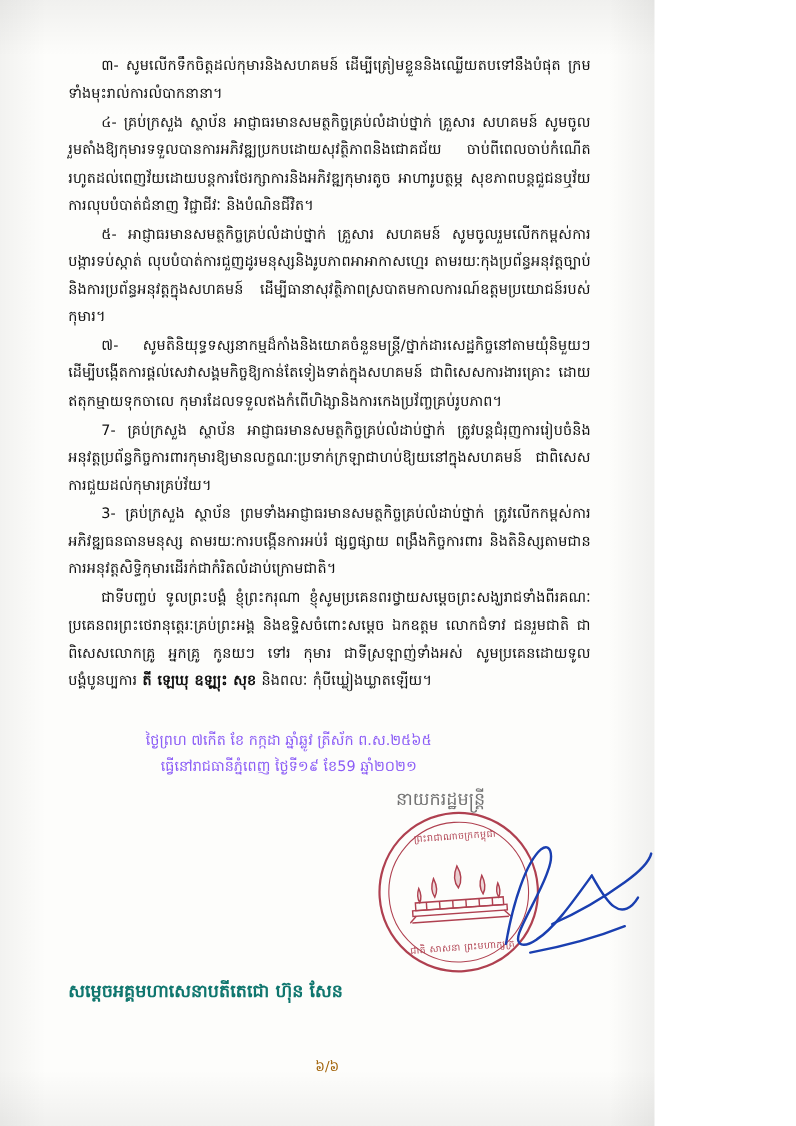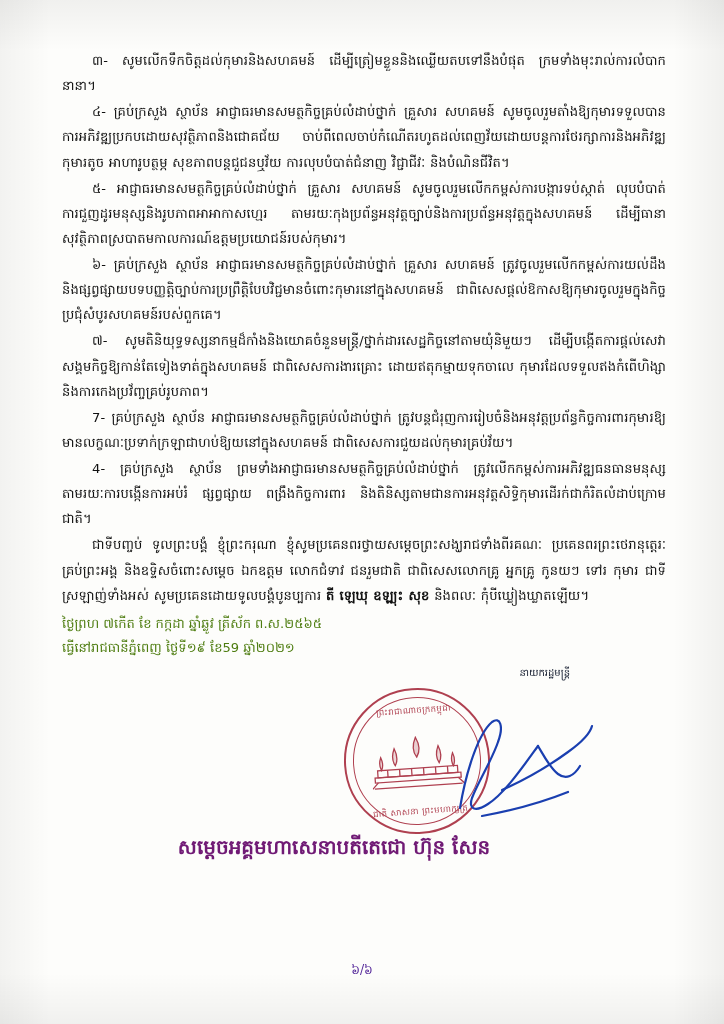--- a/index.html
+++ b/index.html
@@ -8,21 +8,21 @@
     background: #ffffff;
   }
   body {
     width: 724px;
     height: 1024px;
     font-family: "DejaVu Sans", "Liberation Sans", sans-serif;
     overflow: hidden;
   }
   .page {
     position: relative;
-    width: 724px;
+    width: 595px;
     height: 1024px;
     background: #fdfdfb;
     box-sizing: border-box;
     padding: 48px 58px 20px 62px;
   }
   
   .page::before {
     content: "";
     position: absolute;
     inset: 0;
@@ -46,38 +46,38 @@
   }
   .para.closing {
     text-indent: 30px;
   }
   .para .bold {
     font-weight: bold;
     margin-top: 20px;
   }
   .date-block {
     position: relative;
-    margin-top: 4px;
-    text-align: left;
+    margin-top: 30px;
+    text-align: center;
     padding-right: 74px;
     font-size: 13.1px;
     line-height: 1.85;
-    color: #4d7c0f;
+    color: #8b5cf6;
   }
   .sign-area {
     position: relative;
     margin-top: 6px;
     height: 210px;
   }
   .sign-title {
     position: absolute;
     top: 0;
     right: 96px;
-    font-size: 10px;
-    color: #0f172a;
+    font-size: 16px;
+    color: #737373;
   }
   .stamp {
     position: absolute;
     top: 22px;
     left: 282px;
     width: 142px;
     height: 142px;
     border: 2.4px solid #a52739;
     border-radius: 50%;
     color: #a52739;
@@ -110,49 +110,48 @@
   .signature-ink {
     position: absolute;
     top: 46px;
     left: 380px;
   }
   .signer-name {
     position: absolute;
     bottom: 12px;
     left: 0;
     right: 60px;
-    text-align: center;
-    font-size: 20px;
+    text-align: left;
+    font-size: 16px;
     font-weight: bold;
-    color: #701a75;
+    color: #0f766e;
   }
   .page-number {
     position: absolute;
     bottom: 44px;
     left: 0;
     right: 0;
     text-align: center;
     font-size: 12.4px;
-    color: #4c1d95;
+    color: #a16207;
     font-family: "DejaVu Serif", serif;
   }
 </style>
 </head>
 <body>
 
 <div class="page">
 
   <div class="body-text">
     <p class="para">៣- សូមលើកទឹកចិត្តដល់កុមារនិងសហគមន៍ ដើម្បីត្រៀមខ្លួននិងឈ្លើយតបទៅនឹងបំផុត ក្រមទាំងមុះរាល់ការលំបាកនានា។</p>
     <p class="para">៤- គ្រប់ក្រសួង ស្ថាប័ន អាជ្ញាធរមានសមត្ថកិច្ចគ្រប់លំដាប់ថ្នាក់ គ្រួសារ សហគមន៍ សូមចូលរួមតាំងឱ្យកុមារទទួលបានការអភិវឌ្ឍប្រកបដោយសុវត្ថិភាពនិងជោគជ័យ ចាប់ពីពេលចាប់កំណើតរហូតដល់ពេញវ័យដោយបន្តការថែរក្សាការនិងអភិវឌ្ឍកុមារតូច អាហារូបត្ថម្ភ សុខភាពបន្តជួជនឬវ័យ ការលុបបំបាត់ជំនាញ វិជ្ជាជីវៈ និងបំណិនជីវិត។</p>
     <p class="para">៥- អាជ្ញាធរមានសមត្ថកិច្ចគ្រប់លំដាប់ថ្នាក់ គ្រួសារ សហគមន៍ សូមចូលរួមលើកកម្ពស់ការបង្ការទប់ស្កាត់ លុបបំបាត់ការជួញដូរមនុស្សនិងរូបភាពអាអាកាសហ្មេរ តាមរយៈកុងប្រព័ន្ធអនុវត្តច្បាប់និងការប្រព័ន្ធអនុវត្តក្នុងសហគមន៍ ដើម្បីធានាសុវត្ថិភាពស្របាតមកាលការណ៍ឧត្តមប្រយោជន៍របស់កុមារ។</p>
-    <p class="para">៦- គ្រប់ក្រសួង ស្ថាប័ន អាជ្ញាធរមានសមត្ថកិច្ចគ្រប់លំដាប់ថ្នាក់ គ្រួសារ សហគមន៍ ត្រូវចូលរួមលើកកម្ពស់ការយល់ដឹងនិងផ្សព្វផ្សាយបទបញ្ញត្តិច្បាប់ការប្រព្រឹត្តិបែបវិជ្ជមានចំពោះកុមារនៅក្នុងសហគមន៍ ជាពិសេសផ្តល់ឱកាសឱ្យកុមារចូលរួមក្នុងកិច្ចប្រជុំសំបូរសហគមន៍របស់ពួកគេ។</p>
     <p class="para">៧- សូមតិនិយុទ្ធទស្សនាកម្មដ៏កាំងនិងយោគចំនួនមន្ត្រី/ថ្នាក់ដារសេដ្ឋកិច្ចនៅតាមយុំនិមួយៗ ដើម្បីបង្កើតការផ្តល់សេវាសង្គមកិច្ចឱ្យកាន់តែទៀងទាត់ក្នុងសហគមន៍ ជាពិសេសការងារគ្រោះ ដោយឥតុកម្មាយទុកចាលេ កុមារដែលទទួលឥងកំពើហិង្សានិងការកេងប្រវ័ញ្ចគ្រប់រូបភាព។</p>
     <p class="para">7- គ្រប់ក្រសួង ស្ថាប័ន អាជ្ញាធរមានសមត្ថកិច្ចគ្រប់លំដាប់ថ្នាក់ ត្រូវបន្តជំរុញការរៀបចំនិងអនុវត្តប្រព័ន្ធកិច្ចការពារកុមារឱ្យមានលក្ខណៈប្រទាក់ក្រឡាជាហប់ឱ្យយនៅក្នុងសហគមន៍ ជាពិសេសការជួយដល់កុមារគ្រប់វ័យ។</p>
-    <p class="para">4- គ្រប់ក្រសួង ស្ថាប័ន ព្រមទាំងអាជ្ញាធរមានសមត្ថកិច្ចគ្រប់លំដាប់ថ្នាក់ ត្រូវលើកកម្ពស់ការអភិវឌ្ឍធនធានមនុស្ស តាមរយៈការបង្កើនការអប់រំ ផ្សព្វផ្សាយ ពង្រឹងកិច្ចការពារ និងតិនិស្សតាមជានការអនុវត្តសិទ្ធិកុមារដើរក់ជាកំរិតលំដាប់ក្រោមជាតិ។</p>
+    <p class="para">3- គ្រប់ក្រសួង ស្ថាប័ន ព្រមទាំងអាជ្ញាធរមានសមត្ថកិច្ចគ្រប់លំដាប់ថ្នាក់ ត្រូវលើកកម្ពស់ការអភិវឌ្ឍធនធានមនុស្ស តាមរយៈការបង្កើនការអប់រំ ផ្សព្វផ្សាយ ពង្រឹងកិច្ចការពារ និងតិនិស្សតាមជានការអនុវត្តសិទ្ធិកុមារដើរក់ជាកំរិតលំដាប់ក្រោមជាតិ។</p>
     <p class="para closing">
       <span>ជាទីបញ្ចប់ ទូលព្រះបង្គំ ខ្ញុំព្រះករុណា ខ្ញុំសូមប្រគេនពរថ្វាយសម្តេចព្រះសង្ឃរាជទាំងពីរគណៈ ប្រគេនពរព្រះថេរានុត្តេរៈគ្រប់ព្រះអង្គ និងឧទ្ទិសចំពោះសម្តេច ឯកឧត្តម លោកជំទាវ ជនរួមជាតិ ជាពិសេសលោកគ្រូ អ្នកគ្រូ កូនយៗ ទៅរ កុមារ ជាទីស្រឡាញ់ទាំងអស់ សូមប្រគេនដោយទូលបង្គំបូនប្បការ</span>
       <span class="bold">តី ឡេឃុ ឧឡ្ឍុះ សុខ</span><span> និងពលៈ កុំបីឃ្លៀងឃ្លាតឡើយ។</span>
     </p>
   </div>
 
   <div class="date-block">
     <div>ថ្ងៃព្រហ ៧កើត ខែ កក្កដា ឆ្នាំឆ្លូវ ត្រីស័ក ព.ស.២៥៦៥</div>
     <div>ធ្វើនៅរាជធានីភ្នំពេញ ថ្ងៃទី១៩ ខែ59 ឆ្នាំ២០២១</div>
   </div>

